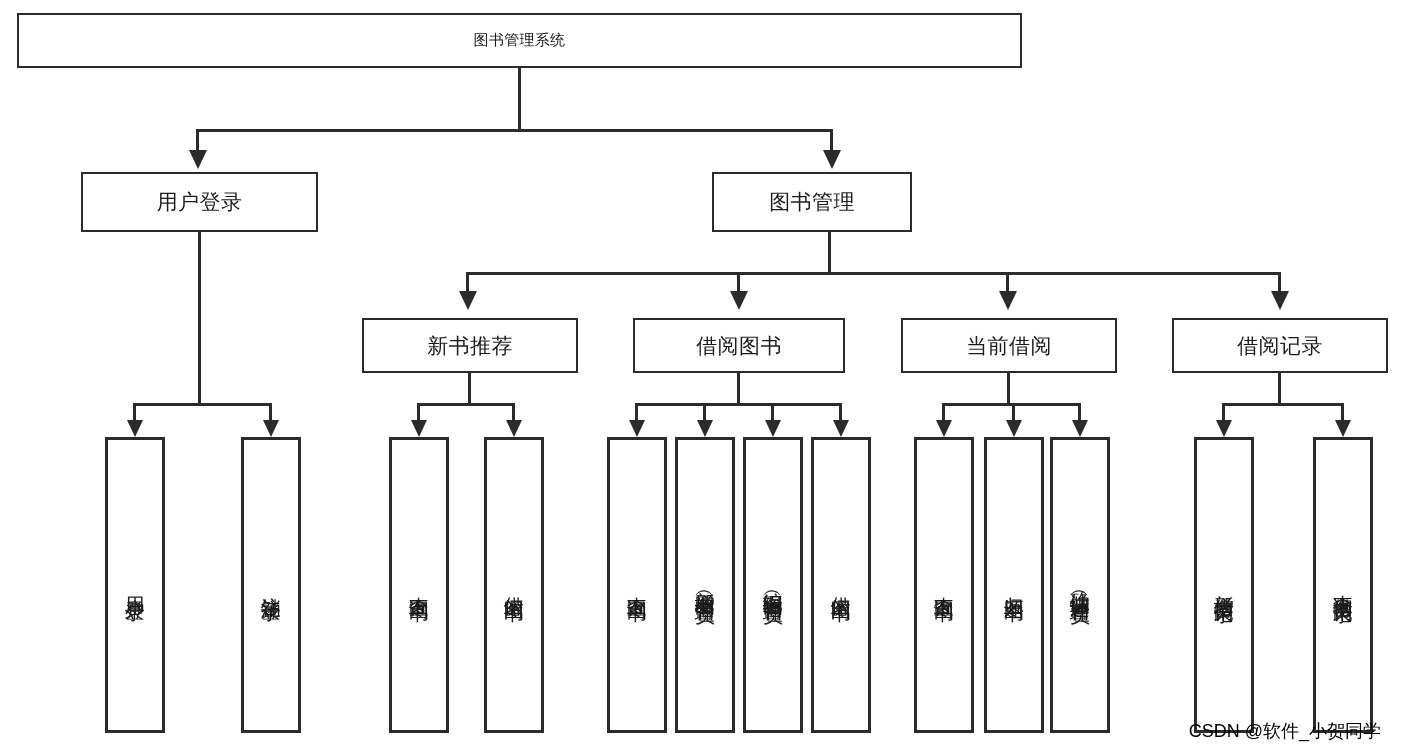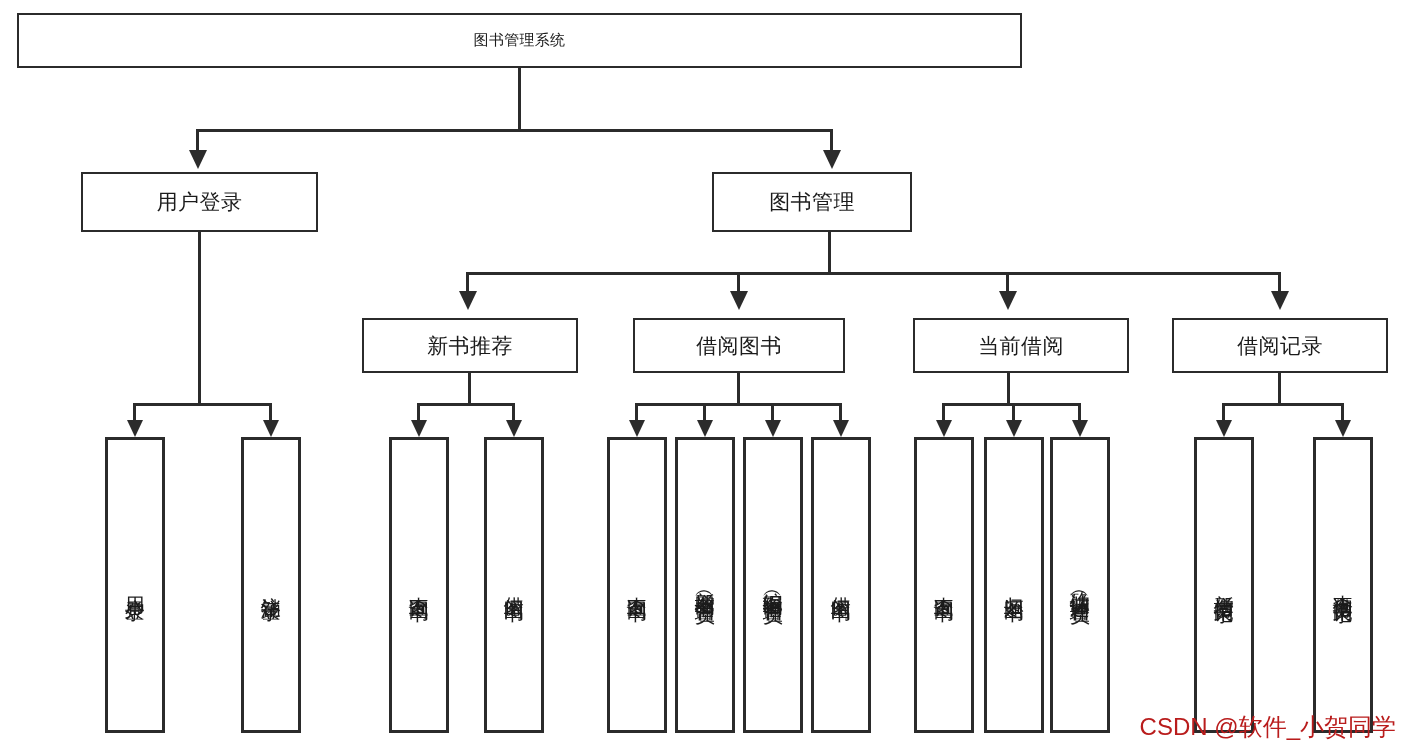--- a/index.html
+++ b/index.html
@@ -74,24 +74,24 @@
     border-top: 19px solid #2b2b2b;
   }
   .arrow-head.small {
     border-left-width: 8px;
     border-right-width: 8px;
     border-top-width: 17px;
   }
   
   #watermark {
     position: absolute;
-    right: 9px;
+    right: 24px;
     bottom: 4px;
-    font-size: 24px;
-    color: #b91c1c;
+    font-size: 18px;
+    color: #000000;
     white-space: nowrap;
     pointer-events: none;
   }
 </style>
 </head>
 <body>
 
 <div id="diagram-root">
 
   <div class="node root" style="left:17px; top:13px; width:1005px; height:55px;">
@@ -137,21 +137,21 @@
 
   <div class="edge-v" style="left:1278px; top:272px; width:3px; height:20px;"></div>
   <div class="arrow-head" style="left:1271px; top:291px;"></div>
 
   <div class="node branch" style="left:362px; top:318px; width:216px; height:55px;">
     <span class="node-label">新书推荐</span>
   </div>
   <div class="node branch" style="left:633px; top:318px; width:212px; height:55px;">
     <span class="node-label">借阅图书</span>
   </div>
-  <div class="node branch" style="left:901px; top:318px; width:216px; height:55px;margin-left:12px;">
+  <div class="node branch" style="left:901px; top:318px; width:216px; height:55px;">
     <span class="node-label">当前借阅</span>
   </div>
   <div class="node branch" style="left:1172px; top:318px; width:216px; height:55px;">
     <span class="node-label">借阅记录</span>
   </div>
 
   <div class="edge-v" style="left:468px; top:373px; width:3px; height:32px;"></div>
   <div class="edge-h" style="left:417px; top:403px; width:98px; height:3px;"></div>
   <div class="edge-v" style="left:417px; top:403px; width:3px; height:18px;"></div>
   <div class="arrow-head small" style="left:411px; top:420px;"></div>

